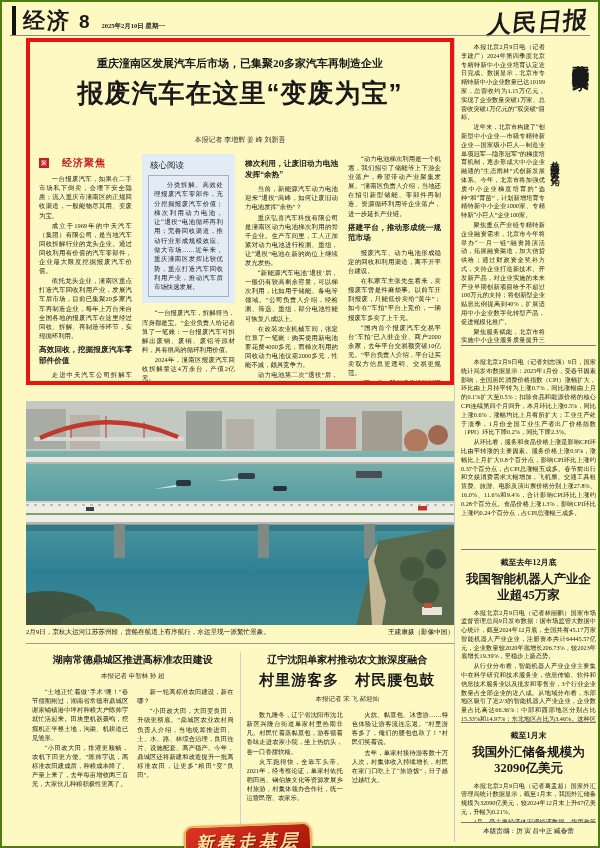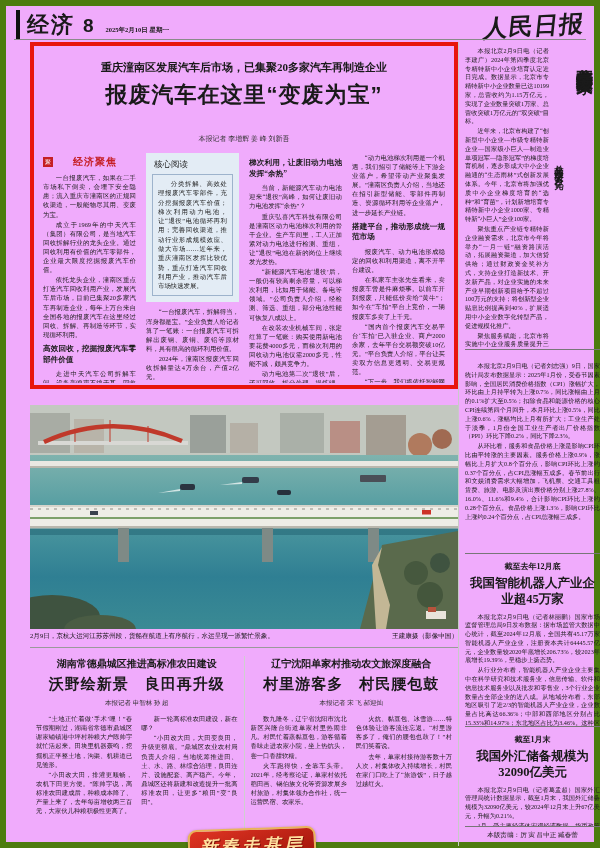--- a/index.html
+++ b/index.html
@@ -1,39 +1,39 @@
 <!DOCTYPE html>
 <html style="--accent-red: #e8150d; --badge-red: #c51f24; --core-box-bg: #e3ecf5; --spring-red: #c22318; --spring-gold: #ffdf9e; --water-teal: #3d8e96;"><head>
 <meta charset="utf-8">
 <style>
   html,body{margin:0;padding:0;width:600px;height:848px;overflow:hidden;background:#e8e8e8;}
-  .page{position:absolute;inset:0;background:#f0abfc;border:6px solid #4d7c0f;box-sizing:border-box;
+  .page{position:absolute;inset:0;background:#fef9c3;border:2px solid #4d7c0f;box-sizing:border-box;
         font-family:"Liberation Serif","DejaVu Serif",serif;color:#1a1a1a;}
   
   .masthead{position:absolute;top:4px;left:10px;right:8px;height:28px;}
   .section-block{display:flex;align-items:baseline;gap:8px;border-left:4px solid #111;padding-left:7px;float:left;}
   .section-title{font-size:22px;font-weight:bold;letter-spacing:2px;}
   .page-no{font-size:19px;font-weight:bold;font-family:"Liberation Sans",sans-serif;}
   .issue-date{font-size:6.5px;font-weight:bold;margin-left:4px;}
   .paper-logo{position:absolute;right:2px;top:0;font-size:24px;font-weight:bold;letter-spacing:1px;
               transform:skewX(-9deg) rotate(-3deg);}
   .masthead-rule{position:absolute;top:33px;left:8px;right:8px;border-top:1px solid #8a8a8a;}
   
   .main-left{position:absolute;left:24px;top:36px;width:428px;}
   .lead-box{border:4px solid var(--accent-red,#e8150d);height:347px;box-sizing:border-box;
             padding:4px 9px 6px;overflow:hidden;}
   .lead-kicker{text-align:center;font-weight:bold;font-size:11px;margin-top:10px;}
-  .lead-headline{text-align:center;font-weight:900;font-size:22px;letter-spacing:1px;margin-top:5px;
+  .lead-headline{text-align:center;font-weight:900;font-size:26px;letter-spacing:1px;margin-top:5px;
                  font-family:"Liberation Sans","DejaVu Sans",sans-serif;}
   .lead-byline{text-align:center;font-size:7px;margin-top:24px;color:#333;}
   .lead-cols{display:flex;gap:10px;margin-top:9px;height:230px;overflow:hidden;}
   .lead-col{flex:1 1 0;font-size:6.4px;line-height:1.42;text-align:justify;overflow:hidden;color:#1c1c1c;}
   .para{margin:0 0 1px;text-indent:2em;}
   .subhead{font-weight:bold;font-size:7.6px;line-height:1.4;margin:5px 0 4px;}
-  .focus-line{display:flex;align-items:center;gap:20px;margin:2px 0 4px;}
+  .focus-line{display:flex;align-items:center;gap:13px;margin:2px 0 4px;}
   .focus-icon{width:10px;height:10px;background:var(--badge-red,#c51f24);color:#fff;font-size:6px;
               display:flex;align-items:center;justify-content:center;flex:0 0 auto;}
   .focus-text{color:var(--badge-red,#c51f24);font-weight:bold;font-size:10px;letter-spacing:1px;}
   .core-box{background:var(--core-box-bg,#e3ecf5);padding:5px 6px 6px;margin-bottom:5px;}
   .core-title{font-weight:normal;font-size:8.5px;margin:0 0 4px 2px;}
   .core-inner{border:1px solid #9db3cc;padding:4px 5px;font-size:6.4px;line-height:1.45;text-align:justify;}
   .core-inner .para{text-indent:2em;}
   
   .photo-wrap{margin-top:16px;}
   .photo-svg{display:block;width:428px;height:224px;}
@@ -211,21 +211,20 @@
         <span>2月9日，京杭大运河江苏苏州段，货船在航道上有序航行，水运呈现一派繁忙景象。</span>
         <span style="white-space:nowrap;">王建康摄（影像中国）</span>
       </div>
     </div>
 
     <hr class="section-rule">
 
     <div class="bottom-row">
       <div class="bottom-article">
         <div class="b-kicker">湖南常德鼎城区推进高标准农田建设</div>
-        <div class="b-headline">沃野绘新景　良田再升级</div>
         <div class="b-byline">本报记者 申智林 孙 超</div>
         <div class="b-cols">
           <div class="b-col">
               <p class="para">“土地正忙着做‘手术’哩！”春节假期刚过，湖南省常德市鼎城区谢家铺镇港中坪村种粮大户陈帅宇就忙活起来。田块里机器轰鸣，挖掘机正平整土地，沟渠、机耕道已见雏形。</p>
               <p class="para">“小田改大田，排灌更顺畅，农机下田更方便。”陈帅宇说，高标准农田建成后，种粮成本降了、产量上来了，去年每亩增收两三百元，大家伙儿种粮积极性更高了。</p>
             </div>
           <div class="b-col">
               <p class="para">新一轮高标准农田建设，新在哪？</p>
               <p class="para">“小田改大田，大田变良田，升级更彻底。”鼎城区农业农村局负责人介绍，当地统筹推进田、土、水、路、林综合治理，良田连片、设施配套、高产稳产。今年，鼎城区还将新建和改造提升一批高标准农田，让更多“粮田”变“良田”。</p>
             </div>

